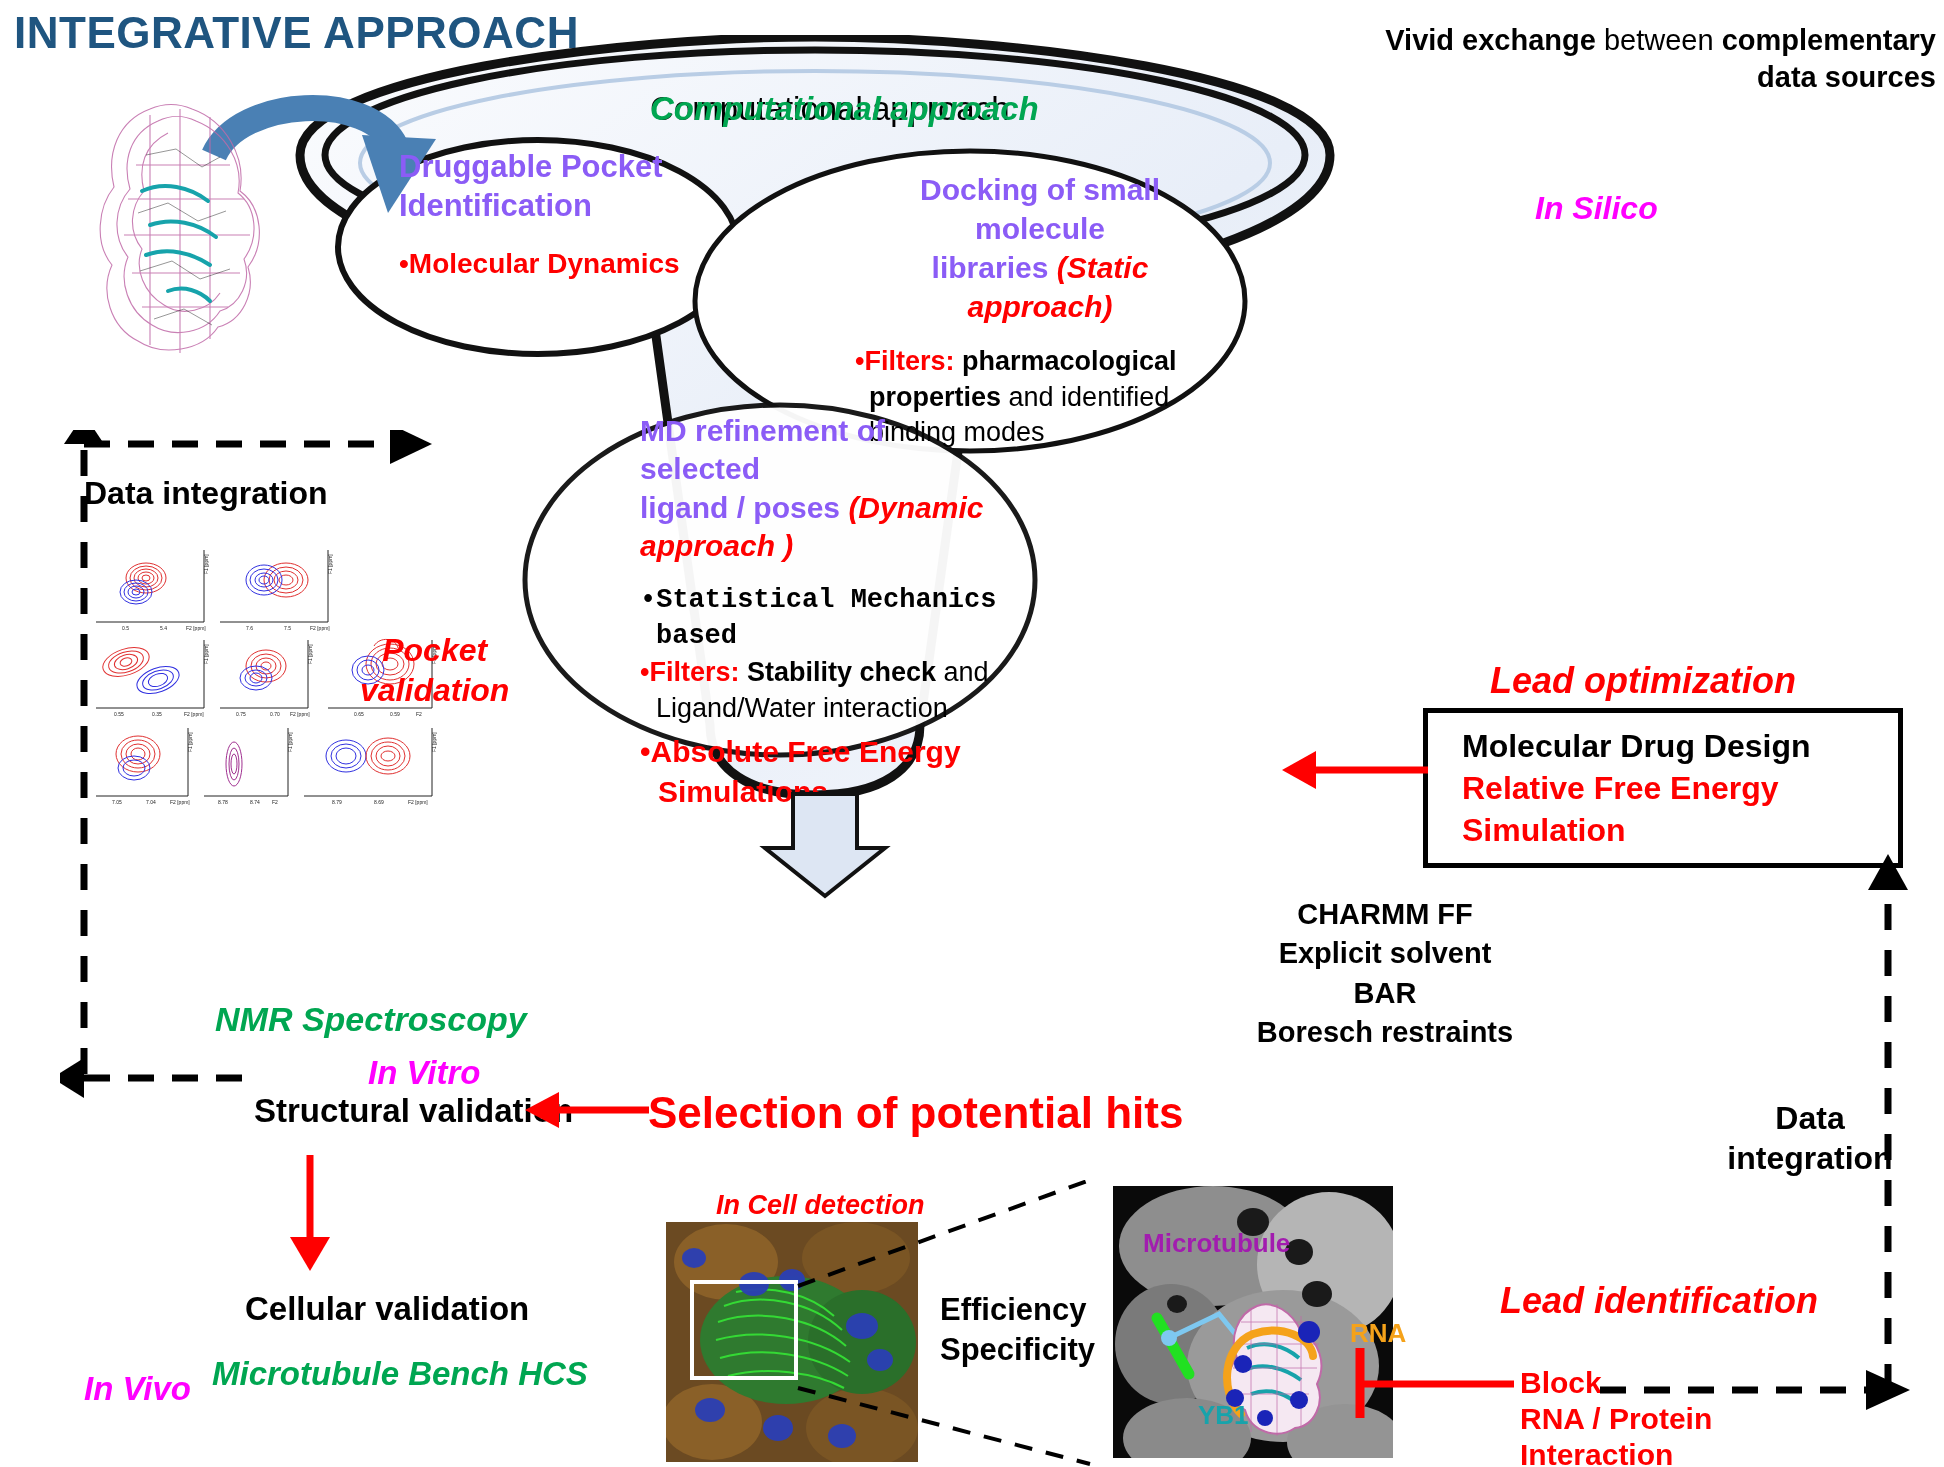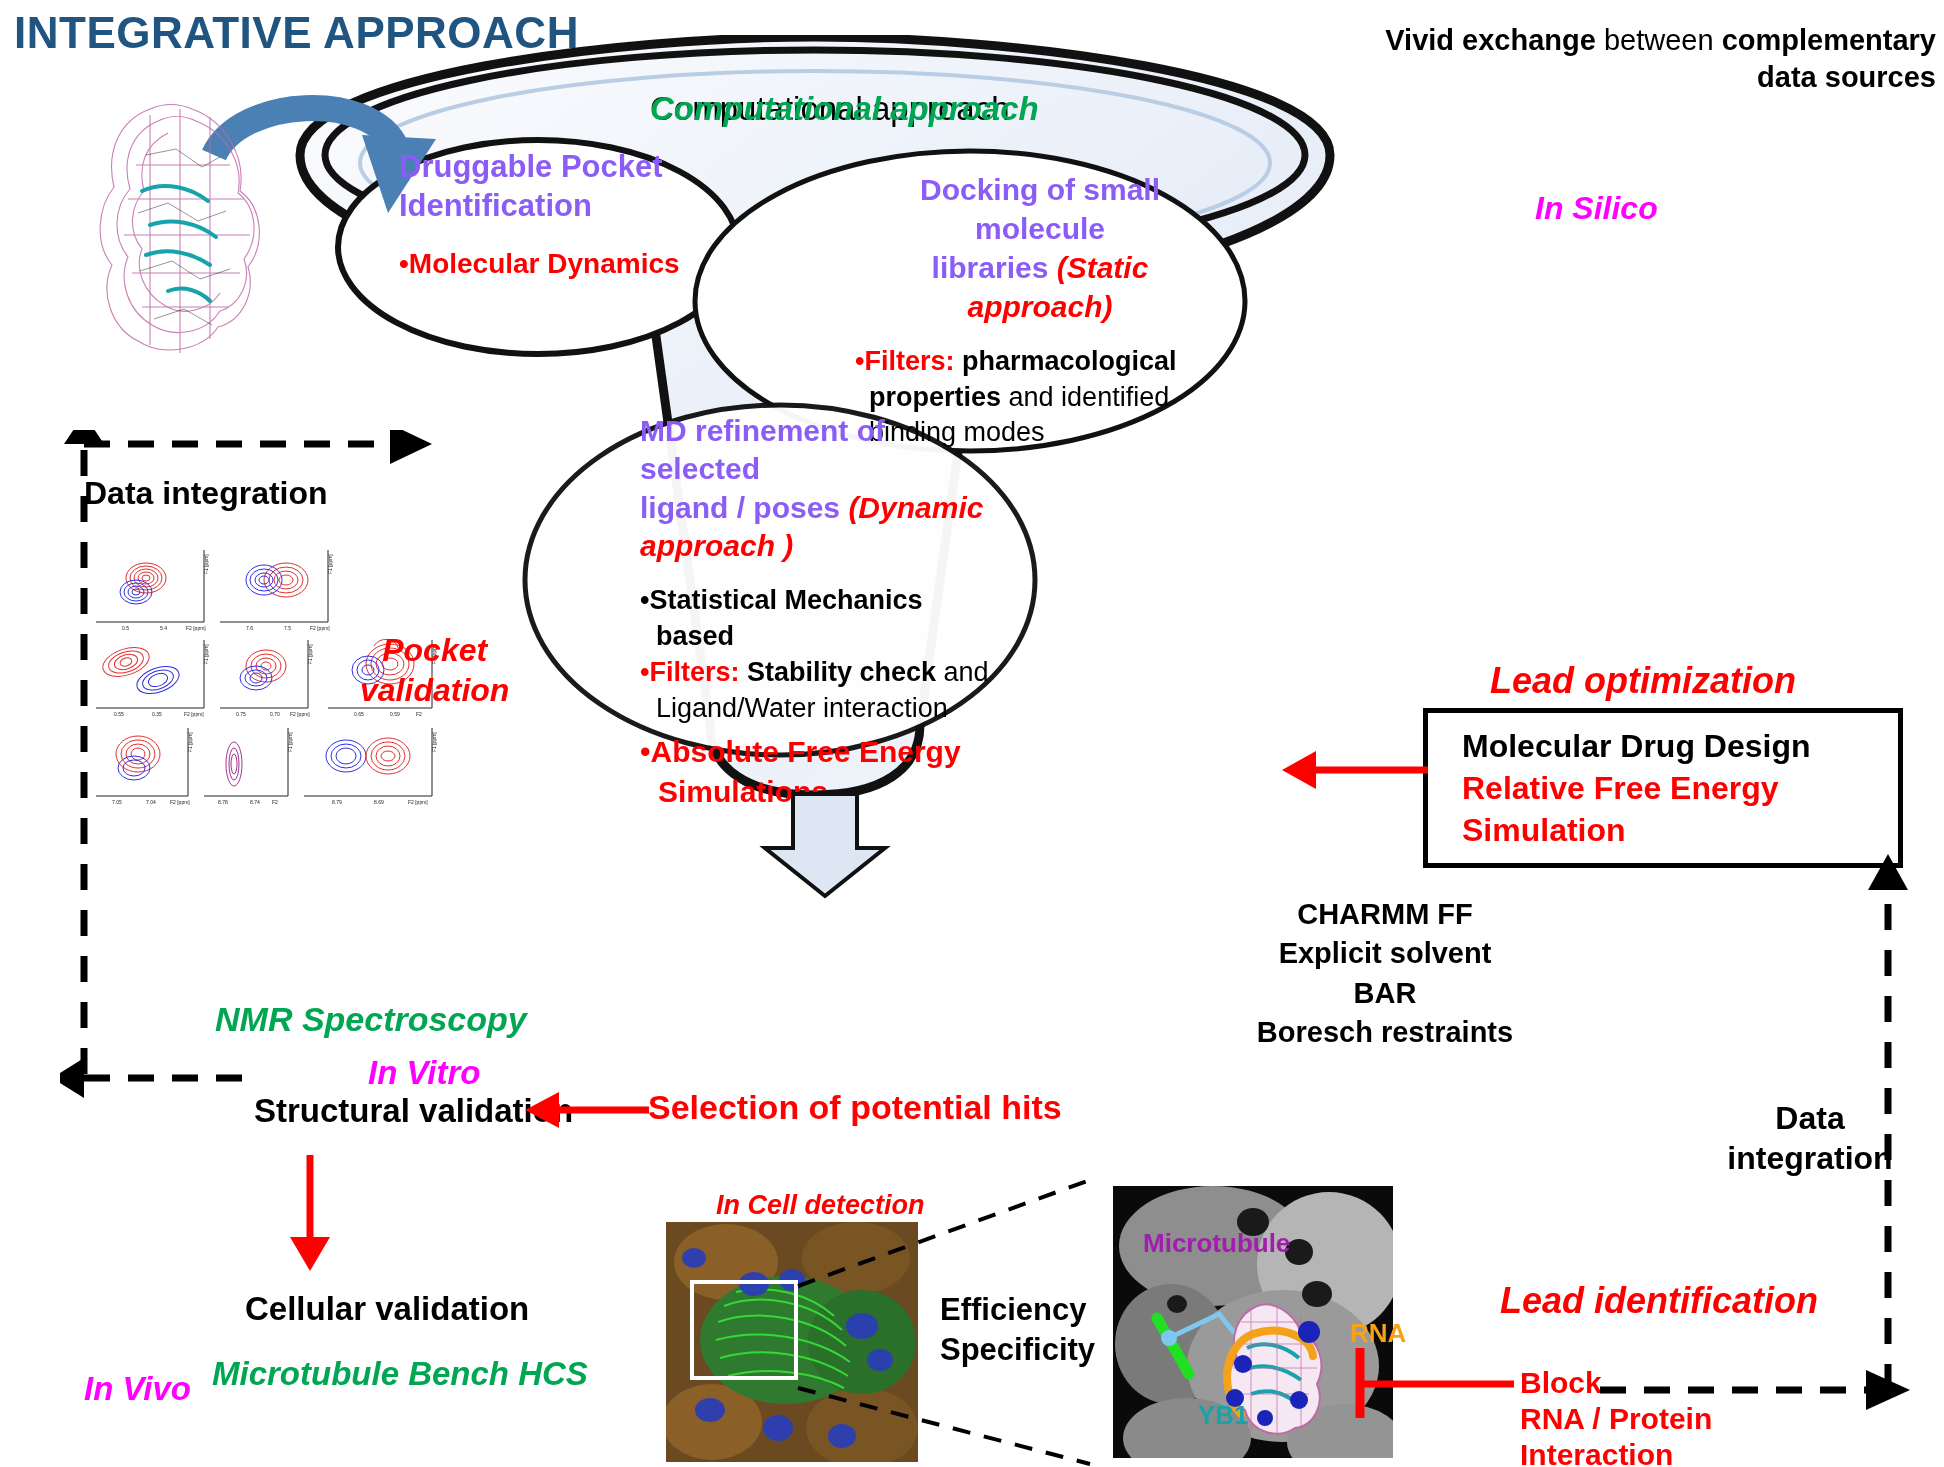--- a/index.html
+++ b/index.html
@@ -104,21 +104,21 @@
   </div>
 </div>
 
 <div class="abs" style="left:640px;top:412px;width:360px;">
   <div style="font-size:30px;line-height:1.28;">
     <span class="blue-h">MD refinement of selected</span><br>
     <span class="blue-h">ligand / poses </span><span class="redi">(Dynamic</span><br>
     <span class="redi">approach )</span>
   </div>
   <div style="margin-top:16px;font-size:27px;line-height:1.34;">
-    <div style="padding-left:16px;text-indent:-16px;">
+    <div style="padding-left:16px;text-indent:-16px;font-family:Liberation Mono, monospace;">
       <span style="font-weight:bold">•</span><span style="font-weight:bold">Statistical Mechanics based</span>
     </div>
     <div style="padding-left:16px;text-indent:-16px;">
       <span style="color:#ff0000;font-weight:bold">•</span><span class="red" style="font-weight:bold">Filters:</span><span style="font-weight:bold"> Stability check</span><span> and Ligand/Water interaction</span>
     </div>
     <div style="padding-left:18px;text-indent:-18px;margin-top:6px;font-size:30px;">
       <span style="color:#ff0000;font-weight:bold">•</span><span class="red" style="font-weight:bold">Absolute Free Energy Simulations</span>
     </div>
   </div>
 </div>
@@ -336,21 +336,21 @@
 
 <svg class="abs" style="left:282px;top:1155px;" width="56" height="120" viewBox="0 0 56 120">
   <line x1="28" y1="0" x2="28" y2="82" stroke="#ff0000" stroke-width="7"></line>
   <path d="M8,82 L28,116 L48,82 Z" fill="#ff0000"></path>
 </svg>
 
 <div class="abs blk-b" style="left:245px;top:1290px;font-size:33px;">Cellular validation</div>
 <div class="abs magenta-i" style="left:84px;top:1370px;font-size:33px;">In Vivo</div>
 <div class="abs green-i" style="left:212px;top:1355px;font-size:33px;">Microtubule Bench HCS</div>
 
-<div class="abs red" style="left:648px;top:1088px;font-size:34px;font-weight:bold;">Selection of potential hits</div>
+<div class="abs red" style="left:648px;top:1088px;font-size:44px;font-weight:bold;">Selection of potential hits</div>
 
 <div class="abs redi" style="left:716px;top:1190px;font-size:27px;">In Cell detection</div>
 
 <svg class="abs" style="left:666px;top:1222px;" width="252" height="240" viewBox="0 0 252 240">
   <rect width="252" height="240" fill="#6b4a22"></rect>
   <g>
     <ellipse cx="60" cy="40" rx="52" ry="38" fill="#8a6028"></ellipse>
     <ellipse cx="190" cy="36" rx="54" ry="36" fill="#7a5524"></ellipse>
     <ellipse cx="46" cy="200" rx="50" ry="38" fill="#8a6028"></ellipse>
     <ellipse cx="196" cy="206" rx="56" ry="40" fill="#7a5524"></ellipse>

